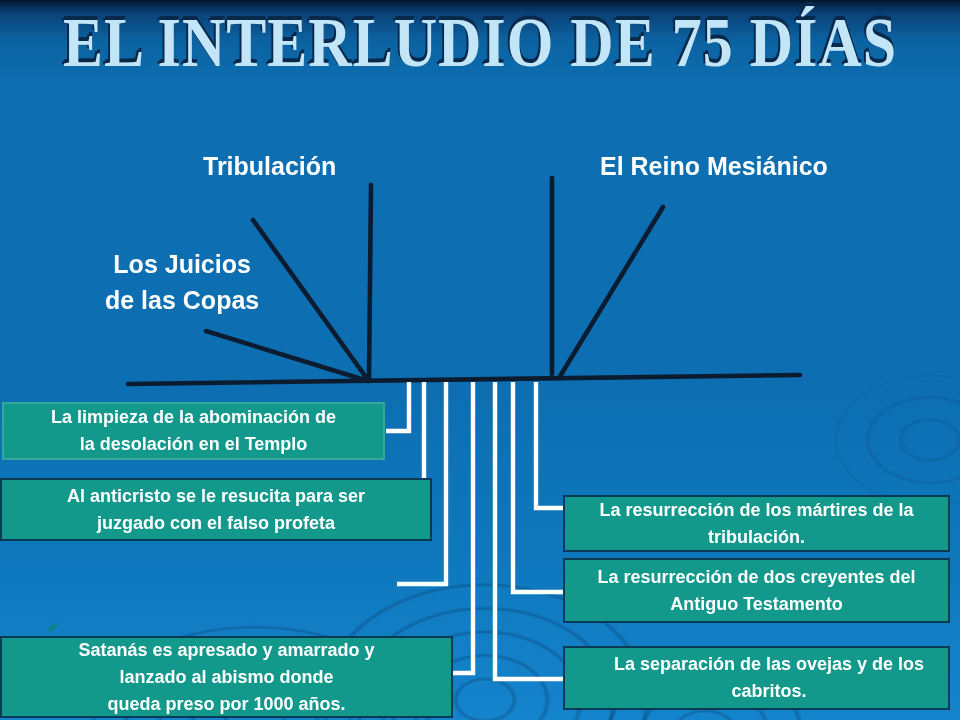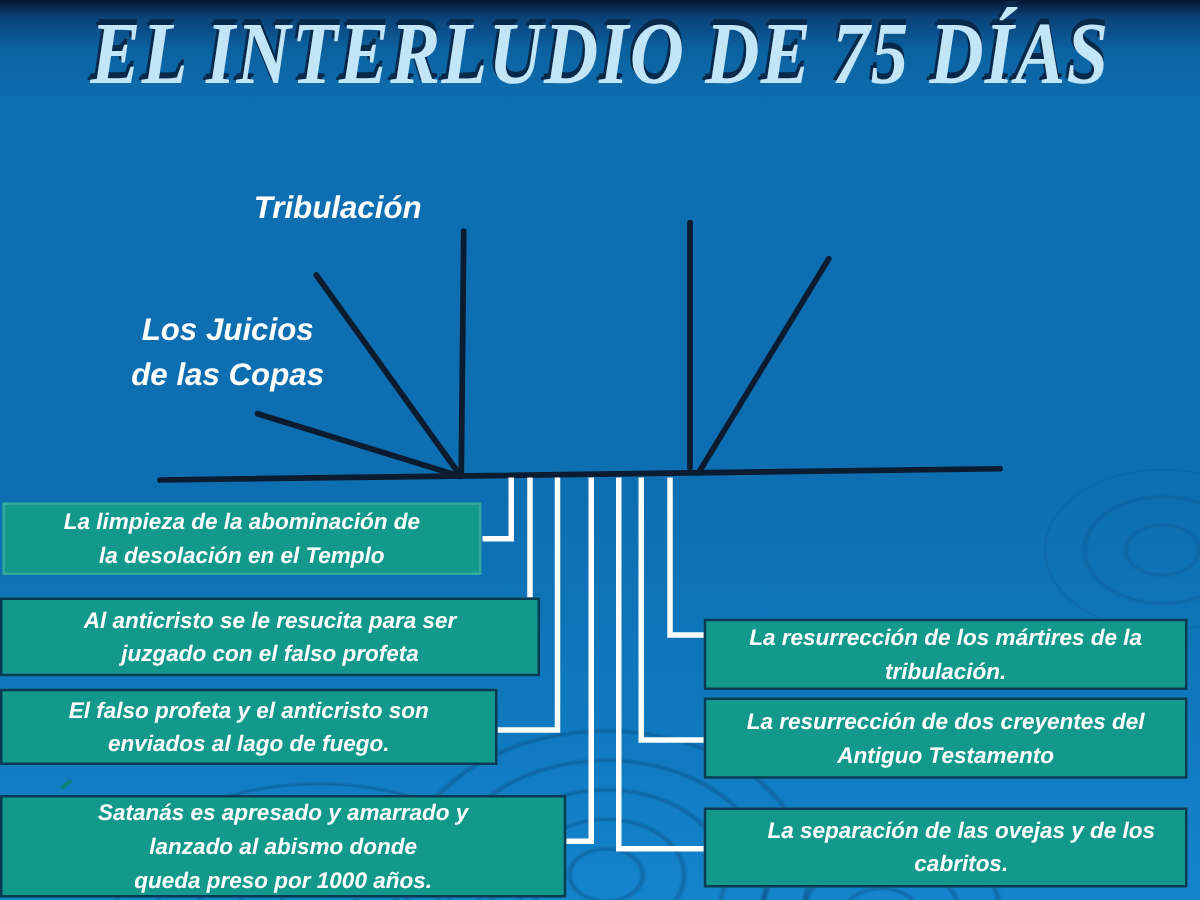--- a/index.html
+++ b/index.html
@@ -13,21 +13,20 @@
     --label-color:#ffffff;
     --line-color:#0c1c30;
     --connector-color:#ffffff;
   }
   html,body{margin:0;padding:0;}
   body{width:960px;height:720px;overflow:hidden;font-family:"Liberation Sans",sans-serif;}
   .slide{
     position:relative;width:960px;height:720px;overflow:hidden;
     background:linear-gradient(180deg,#04162f 0%,#0a4177 1.8%,#0c62a0 5.5%,
                var(--background-main,#0d6fb2) 12%,#0d6fb2 55%,#0f78bd 78%,#1484cd 100%);
-    font-style:italic;
   }
   .ripple{
     position:absolute;border-radius:50%;pointer-events:none;
     background:repeating-radial-gradient(ellipse at center,
       rgba(4,40,78,0) 0px, rgba(4,40,78,0) 26px,
       rgba(4,40,78,0.28) 29px, rgba(4,40,78,0) 33px);
   }
   .ripple.rp-left  {left:90px; top:625px;width:330px;height:190px;}
   .ripple.rp-center{left:310px;top:575px;width:350px;height:250px;}
   .ripple.rp-right {left:590px;top:655px;width:230px;height:150px;}
@@ -78,20 +77,21 @@
 <div class="slide">
 
   <div class="ripple rp-left"></div>
   <div class="ripple rp-center"></div>
   <div class="ripple rp-right"></div>
   <div class="ripple rp-far"></div>
 
   <h1 class="title">EL INTERLUDIO DE 75 DÍAS</h1>
 
   <div class="label lbl-trib">Tribulación</div>
+  <div class="label lbl-reino">El Reino Mesiánico</div>
   <div class="label lbl-juicios">Los Juicios
 de las Copas</div>
 
   <svg class="lines" width="960" height="720" viewBox="0 0 960 720">
 
     <line class="tline" x1="128" y1="384" x2="800" y2="375"></line>
     <line class="tline" x1="371" y1="185" x2="369" y2="381"></line>
     <line class="tline" x1="253" y1="220" x2="368" y2="380"></line>
     <line class="tline" x1="206" y1="331" x2="368" y2="381"></line>
     <line class="tline" x1="552" y1="178" x2="552" y2="374"></line>
@@ -103,22 +103,20 @@
     <polyline class="connector" points="394,673 473,673 473,382"></polyline>
     <polyline class="connector" points="536,382 536,508 564,508"></polyline>
     <polyline class="connector" points="513,382 513,592 564,592"></polyline>
     <polyline class="connector" points="495,382 495,679 564,679"></polyline>
   </svg>
 
   <div class="box b1">La limpieza de la abominación de
 la desolación en el Templo</div>
   <div class="box b2">Al anticristo se le resucita para ser
 juzgado con el falso profeta</div>
-  <div class="box b3">El falso profeta y el anticristo son
-enviados al lago de fuego.</div>
   <div class="box b4">Satanás es apresado y amarrado y
 lanzado al abismo donde
 queda preso por 1000 años.</div>
   <div class="box r1">La  resurrección de los mártires de la
 tribulación.</div>
   <div class="box r2">La resurrección de dos creyentes del
 Antiguo Testamento</div>
   <div class="box r3">La separación de las ovejas y de los
 cabritos.</div>
 

